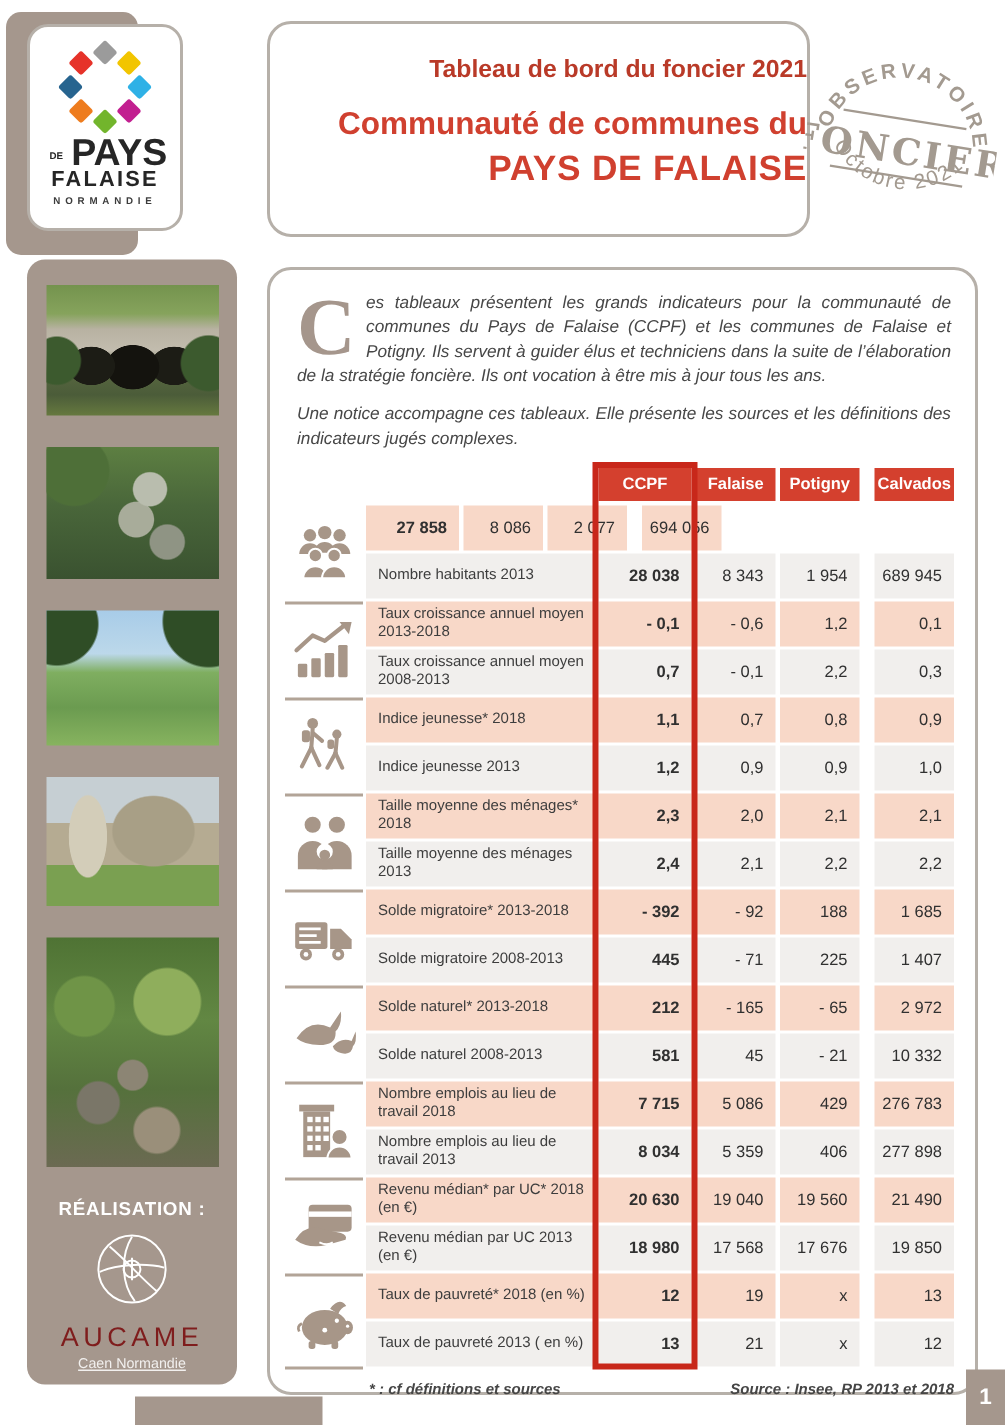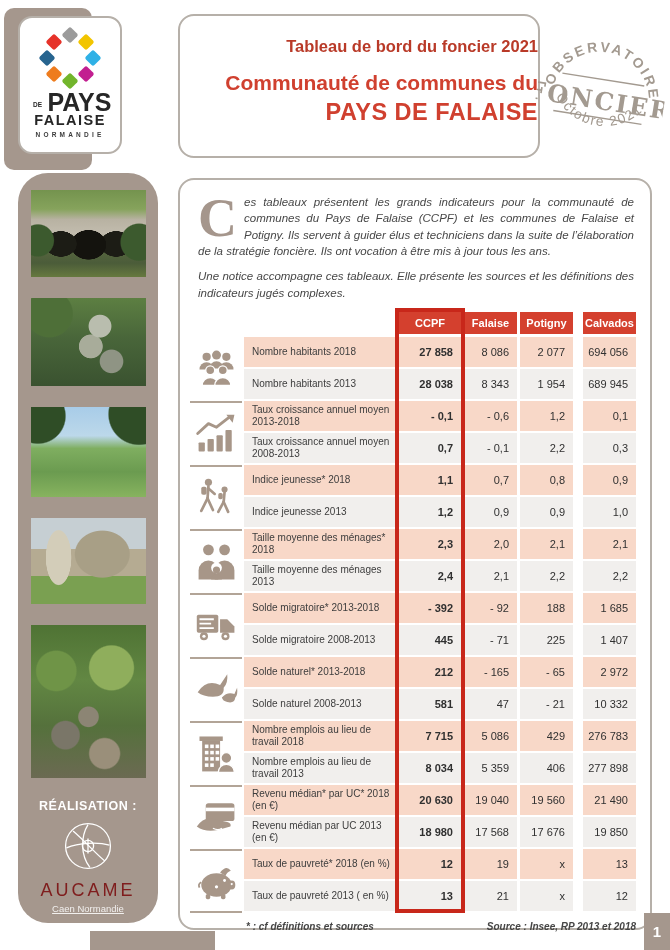--- a/index.html
+++ b/index.html
@@ -23,21 +23,21 @@
              border:2px solid #b6b0a9;border-radius:16px;text-align:right;box-sizing:border-box;}
   .supertitle{margin-top:21px;font-size:16.5px;font-weight:bold;color:#b93a28;}
   .title1{margin-top:15px;font-size:21px;font-weight:bold;color:#d0402f;}
   .title2{margin-top:4px;font-size:23.5px;font-weight:bold;color:#d0402f;letter-spacing:.5px;}
 
   
   .stamp{position:absolute;left:538px;top:20px;width:128px;height:136px;transform:rotate(9deg);}
 
   
   .sidebar{position:absolute;left:18px;top:173px;width:140px;height:750px;background:#a5978d;
-           border-radius:30px;box-sizing:border-box;padding-top:17px;text-align:center;}
+           border-radius:12px;box-sizing:border-box;padding-top:17px;text-align:center;}
   .photo{width:115px;margin:0 auto 21px;}
   .ph-bridge{height:87px;background:
       radial-gradient(circle at 6% 58%,#3c5a2e 0 13%,transparent 14%),
       radial-gradient(circle at 94% 60%,#3c5a2e 0 15%,transparent 16%),
       radial-gradient(ellipse 16px 13px at 26% 62%,#1c1c15 97%,transparent),
       radial-gradient(ellipse 18px 15px at 50% 63%,#14130e 97%,transparent),
       radial-gradient(ellipse 16px 13px at 74% 62%,#1c1c15 97%,transparent),
       linear-gradient(180deg,#74934e 0%,#86a35c 22%,#b8b2a2 34%,#c2bcae 50%,#57663f 68%,#4b5c39 84%,#66793f 100%);}
   .ph-rocks{height:88px;background:
       radial-gradient(circle at 60% 32%,#b9bdae 0 12%,transparent 13%),
@@ -213,21 +213,20 @@
                   <path d="M27 25a8 8 0 0 1 16 0z"></path>
                   <circle cx="17" cy="26" r="5" stroke="#fff" stroke-width="1.5"></circle>
                   <circle cx="31" cy="26" r="5" stroke="#fff" stroke-width="1.5"></circle>
                   <path d="M8 43a9 9 0 0 1 18 0z" stroke="#fff" stroke-width="1.5"></path>
                   <path d="M22 43a9 9 0 0 1 18 0z" stroke="#fff" stroke-width="1.5"></path>
                 </g>
               </svg>
             </div>
             <div class="trows">
               <div class="trow pink">
-                <div class="cell-label">Nombre habitants 2018</div>
                 <div class="cell-val col0">27 858</div>
                 <div class="cell-val col1">8 086</div>
                 <div class="cell-val col2">2 077</div>
                 <div class="cell-val col3">694 056</div>
               </div>
               <div class="trow grey">
                 <div class="cell-label">Nombre habitants 2013</div>
                 <div class="cell-val col0">28 038</div>
                 <div class="cell-val col1">8 343</div>
                 <div class="cell-val col2">1 954</div>
@@ -371,21 +370,21 @@
               <div class="trow pink">
                 <div class="cell-label">Solde naturel* 2013-2018</div>
                 <div class="cell-val col0">212</div>
                 <div class="cell-val col1">- 165</div>
                 <div class="cell-val col2">- 65</div>
                 <div class="cell-val col3">2 972</div>
               </div>
               <div class="trow grey">
                 <div class="cell-label">Solde naturel 2008-2013</div>
                 <div class="cell-val col0">581</div>
-                <div class="cell-val col1">47</div>
+                <div class="cell-val col1">45</div>
                 <div class="cell-val col2">- 21</div>
                 <div class="cell-val col3">10 332</div>
               </div>
             </div>
           </div>
           <div class="tgroup">
             <div class="icon-cell">
               <svg viewBox="0 0 48 48">
                 <rect x="5" y="5" width="26" height="5" fill="#a79688"></rect>
                 <rect x="8" y="10" width="20" height="34" fill="#a79688"></rect>

